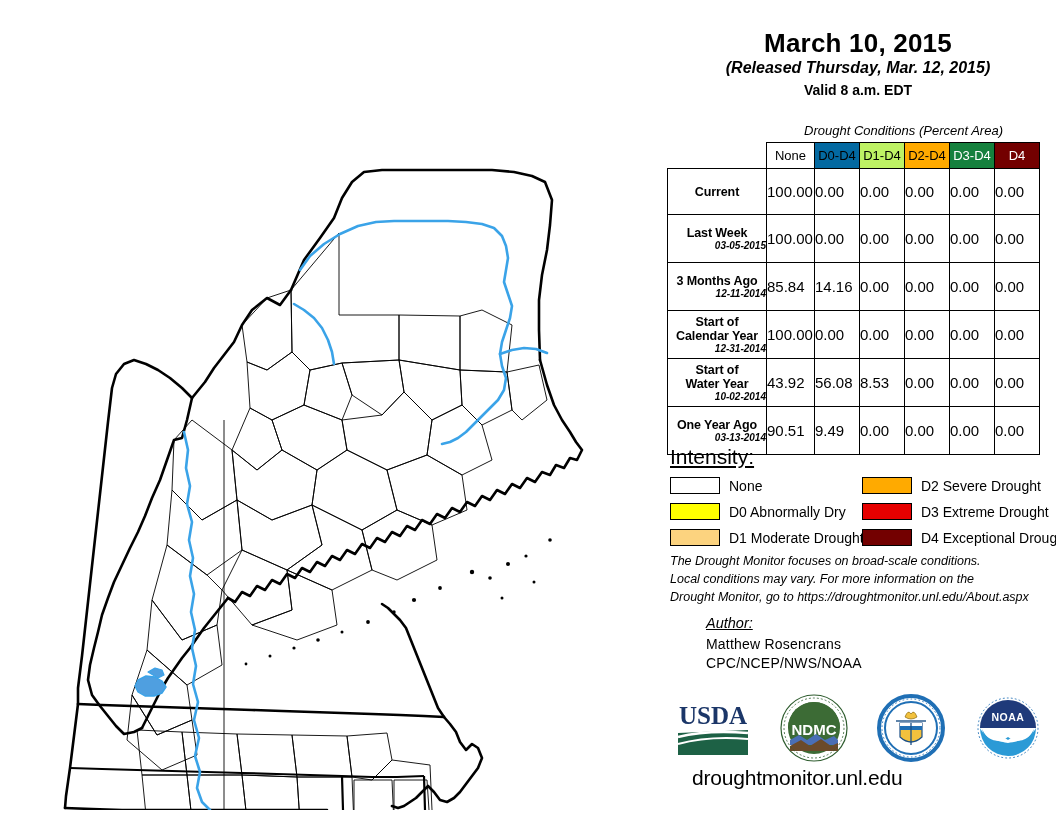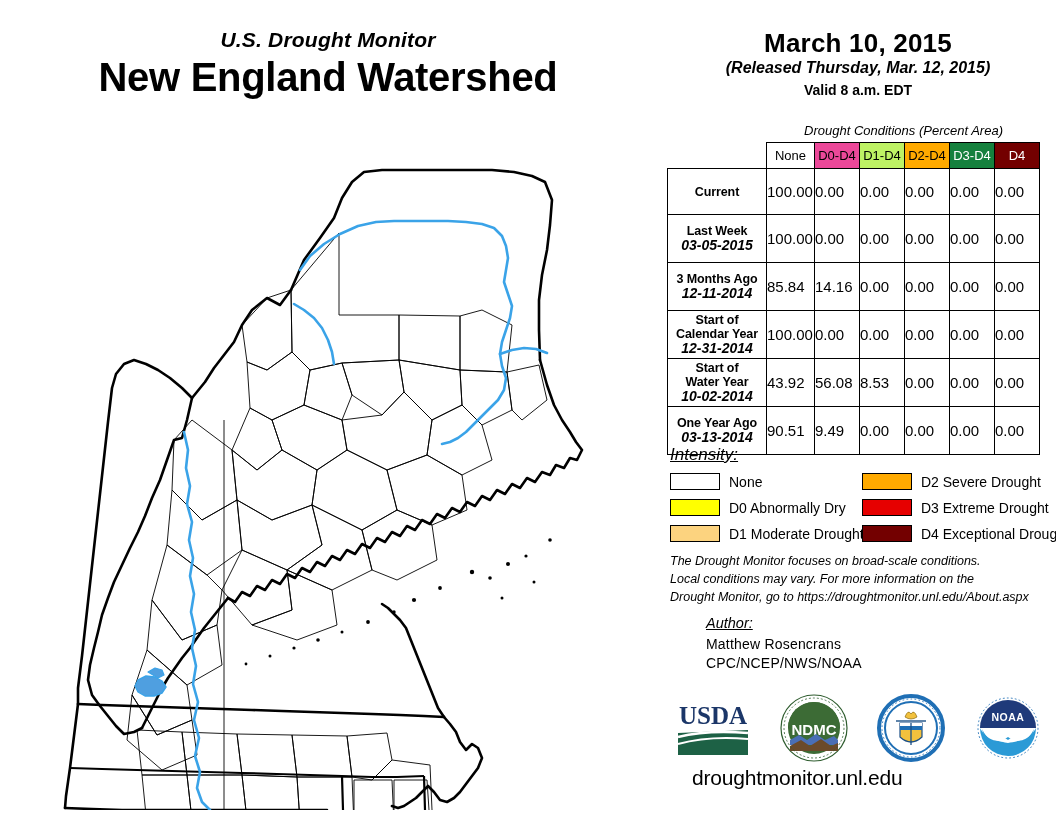--- a/index.html
+++ b/index.html
@@ -58,34 +58,34 @@
   .hdr-blank { border:none; width:99px; }
 
   .rowlabel {
     border:1.6px solid #000;
     width:99px;
     text-align:center; vertical-align:middle;
     padding:3px 2px;
     line-height:1.12;
   }
   .rowlabel .rl-title { font-size:12.5px; font-weight:bold; letter-spacing:-.1px; }
-  .rowlabel .rl-date  { font-size:14px; font-style:italic; font-weight:bold; }
+  .rowlabel .rl-date  { font-size:10px; font-style:italic; font-weight:bold;text-align:right; }
 
   .datacell {
     border:1.2px solid #000;
     width:45px;
     text-align:left; vertical-align:middle;
     font-size:15px;
   }
   .datacell.c-none { width:48px; }
 
   
   #intensity-block { position:absolute; left:670px; top:445px; width:380px; }
   #intensity-title {
-    font-size:17px; font-style:italic; text-decoration:underline;
+    font-size:21px; text-decoration:underline;
     margin-bottom:6px;
   }
   .legend-grid { display:grid; grid-template-columns:192px 192px; row-gap:5px; }
   .legend-item { display:flex; align-items:center; height:21px; }
   .swatch {
     width:50px; height:17px; border:1.3px solid #000; flex:0 0 auto;
   }
   .legend-label { font-size:14px; margin-left:9px; white-space:nowrap; }
 
   
@@ -108,24 +108,20 @@
   #site-url {
     position:absolute; left:692px; top:766px; width:396px;
     text-align:left; font-size:21px; font-weight:normal; letter-spacing:-.2px;
   }
 </style>
 </head>
 <body>
 
 <div class="page">
 
-  <div id="title-block">
-    <div id="subtitle-small">U.S. Drought Monitor</div>
-    <div id="main-title">New England Watershed</div>
-  </div>
 
   <div id="date-block">
     <div id="date-main">March 10, 2015</div>
     <div id="date-released">(Released Thursday, Mar. 12, 2015)</div>
     <div id="date-valid">Valid 8 a.m. EDT</div>
   </div>
 
   <div id="map-area">
     <svg id="map-svg" viewBox="0 0 614 690" xmlns="http://www.w3.org/2000/svg">
       <rect x="0" y="0" width="614" height="690" fill="#ffffff"></rect>
@@ -291,21 +287,21 @@
     </svg>
   </div>
 
   <div id="table-caption">Drought Conditions (Percent Area)</div>
 
   <table id="drought-table">
     <thead>
       <tr>
         <th class="hdr-blank"></th>
         <th class="hdr-cell hdr-none" style="background: rgb(255, 255, 255); color: rgb(0, 0, 0);">None</th>
-        <th class="hdr-cell" style="background: #ec4899; color: rgb(0, 0, 0);">D0-D4</th>
+        <th class="hdr-cell" style="background: #0369a1; color: rgb(0, 0, 0);">D0-D4</th>
         <th class="hdr-cell" style="background: #bef264; color: rgb(0, 0, 0);">D1-D4</th>
         <th class="hdr-cell" style="background: rgb(255, 170, 0); color: rgb(0, 0, 0);">D2-D4</th>
         <th class="hdr-cell" style="background: #15803d; color: rgb(255, 255, 255);">D3-D4</th>
         <th class="hdr-cell" style="background: rgb(115, 0, 0); color: rgb(255, 255, 255);">D4</th>
       </tr>
     </thead>
     <tbody id="table-body">
         <tr>
           <td class="rowlabel" style="height: 46px;">
             <div class="rl-title">Current</div>

